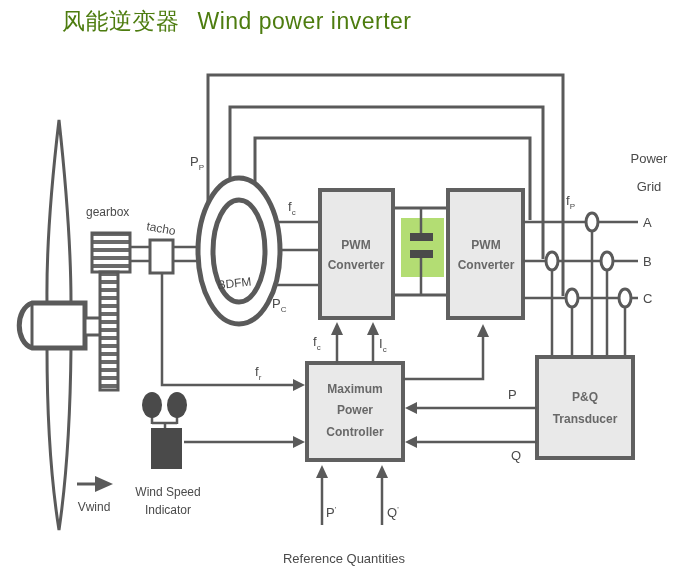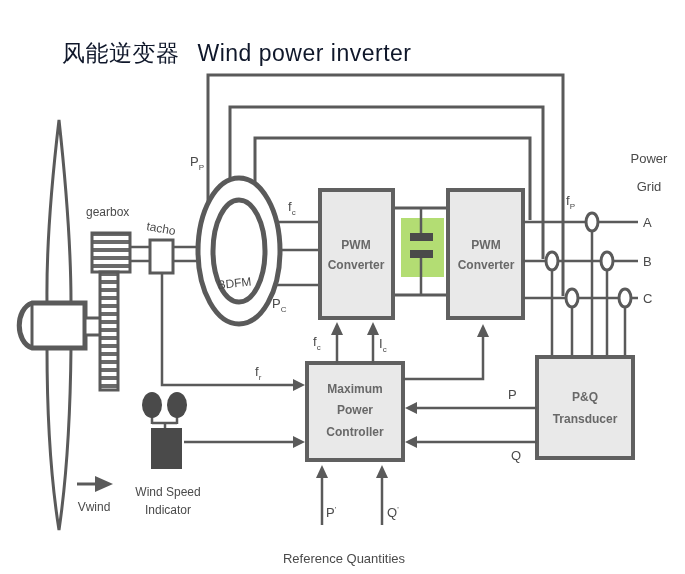--- a/index.html
+++ b/index.html
@@ -1,19 +1,19 @@
 <!DOCTYPE html>
 <html><head>
 <meta charset="utf-8">
 <style>
   html,body{margin:0;padding:0;background:#ffffff;}
   #page{position:relative;width:685px;height:574px;background:#ffffff;overflow:hidden;
         font-family:"Liberation Sans",sans-serif;}
-  #title{position:absolute;left:62px;top:6px;font-size:23px;color:#0f172a;
-         letter-spacing:0.5px;white-space:nowrap;margin-top:32px;}
+  #title{position:absolute;left:62px;top:6px;font-size:23px;color:#4d7c0f;
+         letter-spacing:0.5px;white-space:nowrap;}
   #title .zh{margin-right:18px;}
   svg{position:absolute;left:0;top:0;}
   .wire{stroke:#5a5a5a;stroke-width:2.5;fill:none;}
   .wire-thick{stroke:#5a5a5a;stroke-width:3;fill:none;}
   .box{fill:#e9e9e9;stroke:#606060;stroke-width:4;}
   .machine{fill:#ffffff;stroke:#5a5a5a;stroke-width:5;}
   .outline{fill:#ffffff;stroke:#5a5a5a;stroke-width:3;}
   .outline-thick{fill:#ffffff;stroke:#5a5a5a;stroke-width:5;}
   .arrow{fill:#5a5a5a;stroke:none;}
   .dark{fill:#4a4a4a;stroke:none;}

